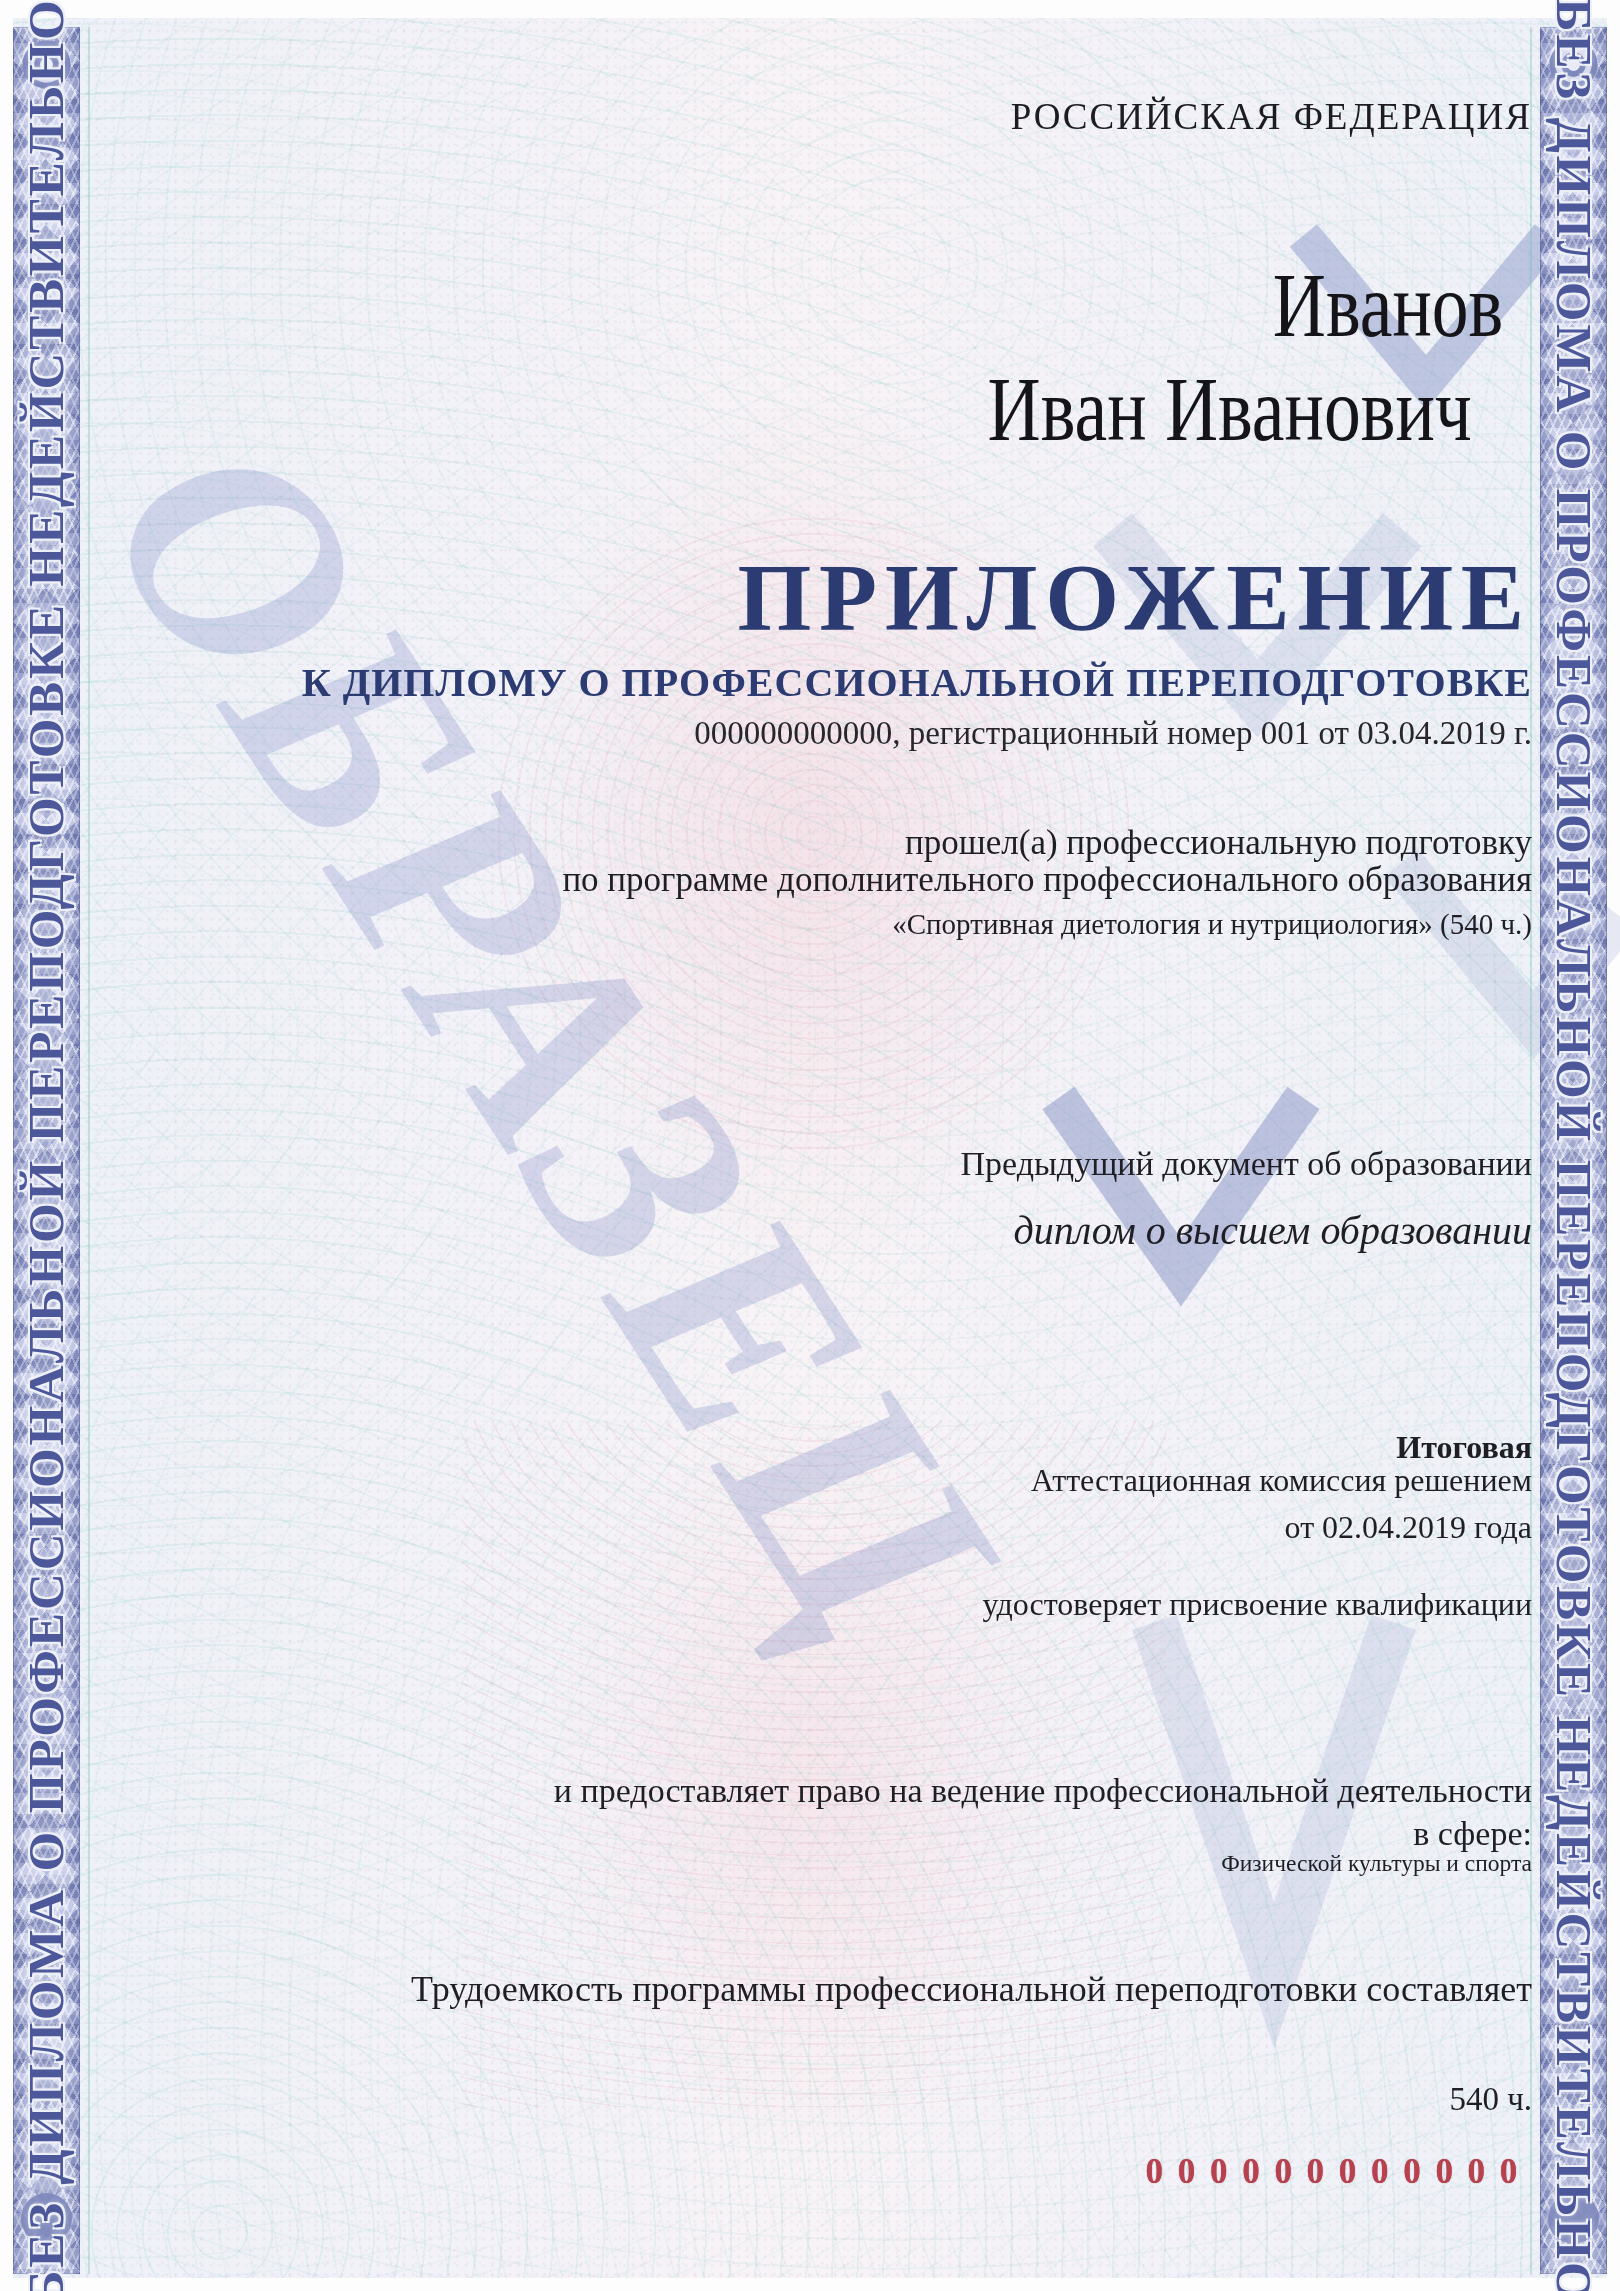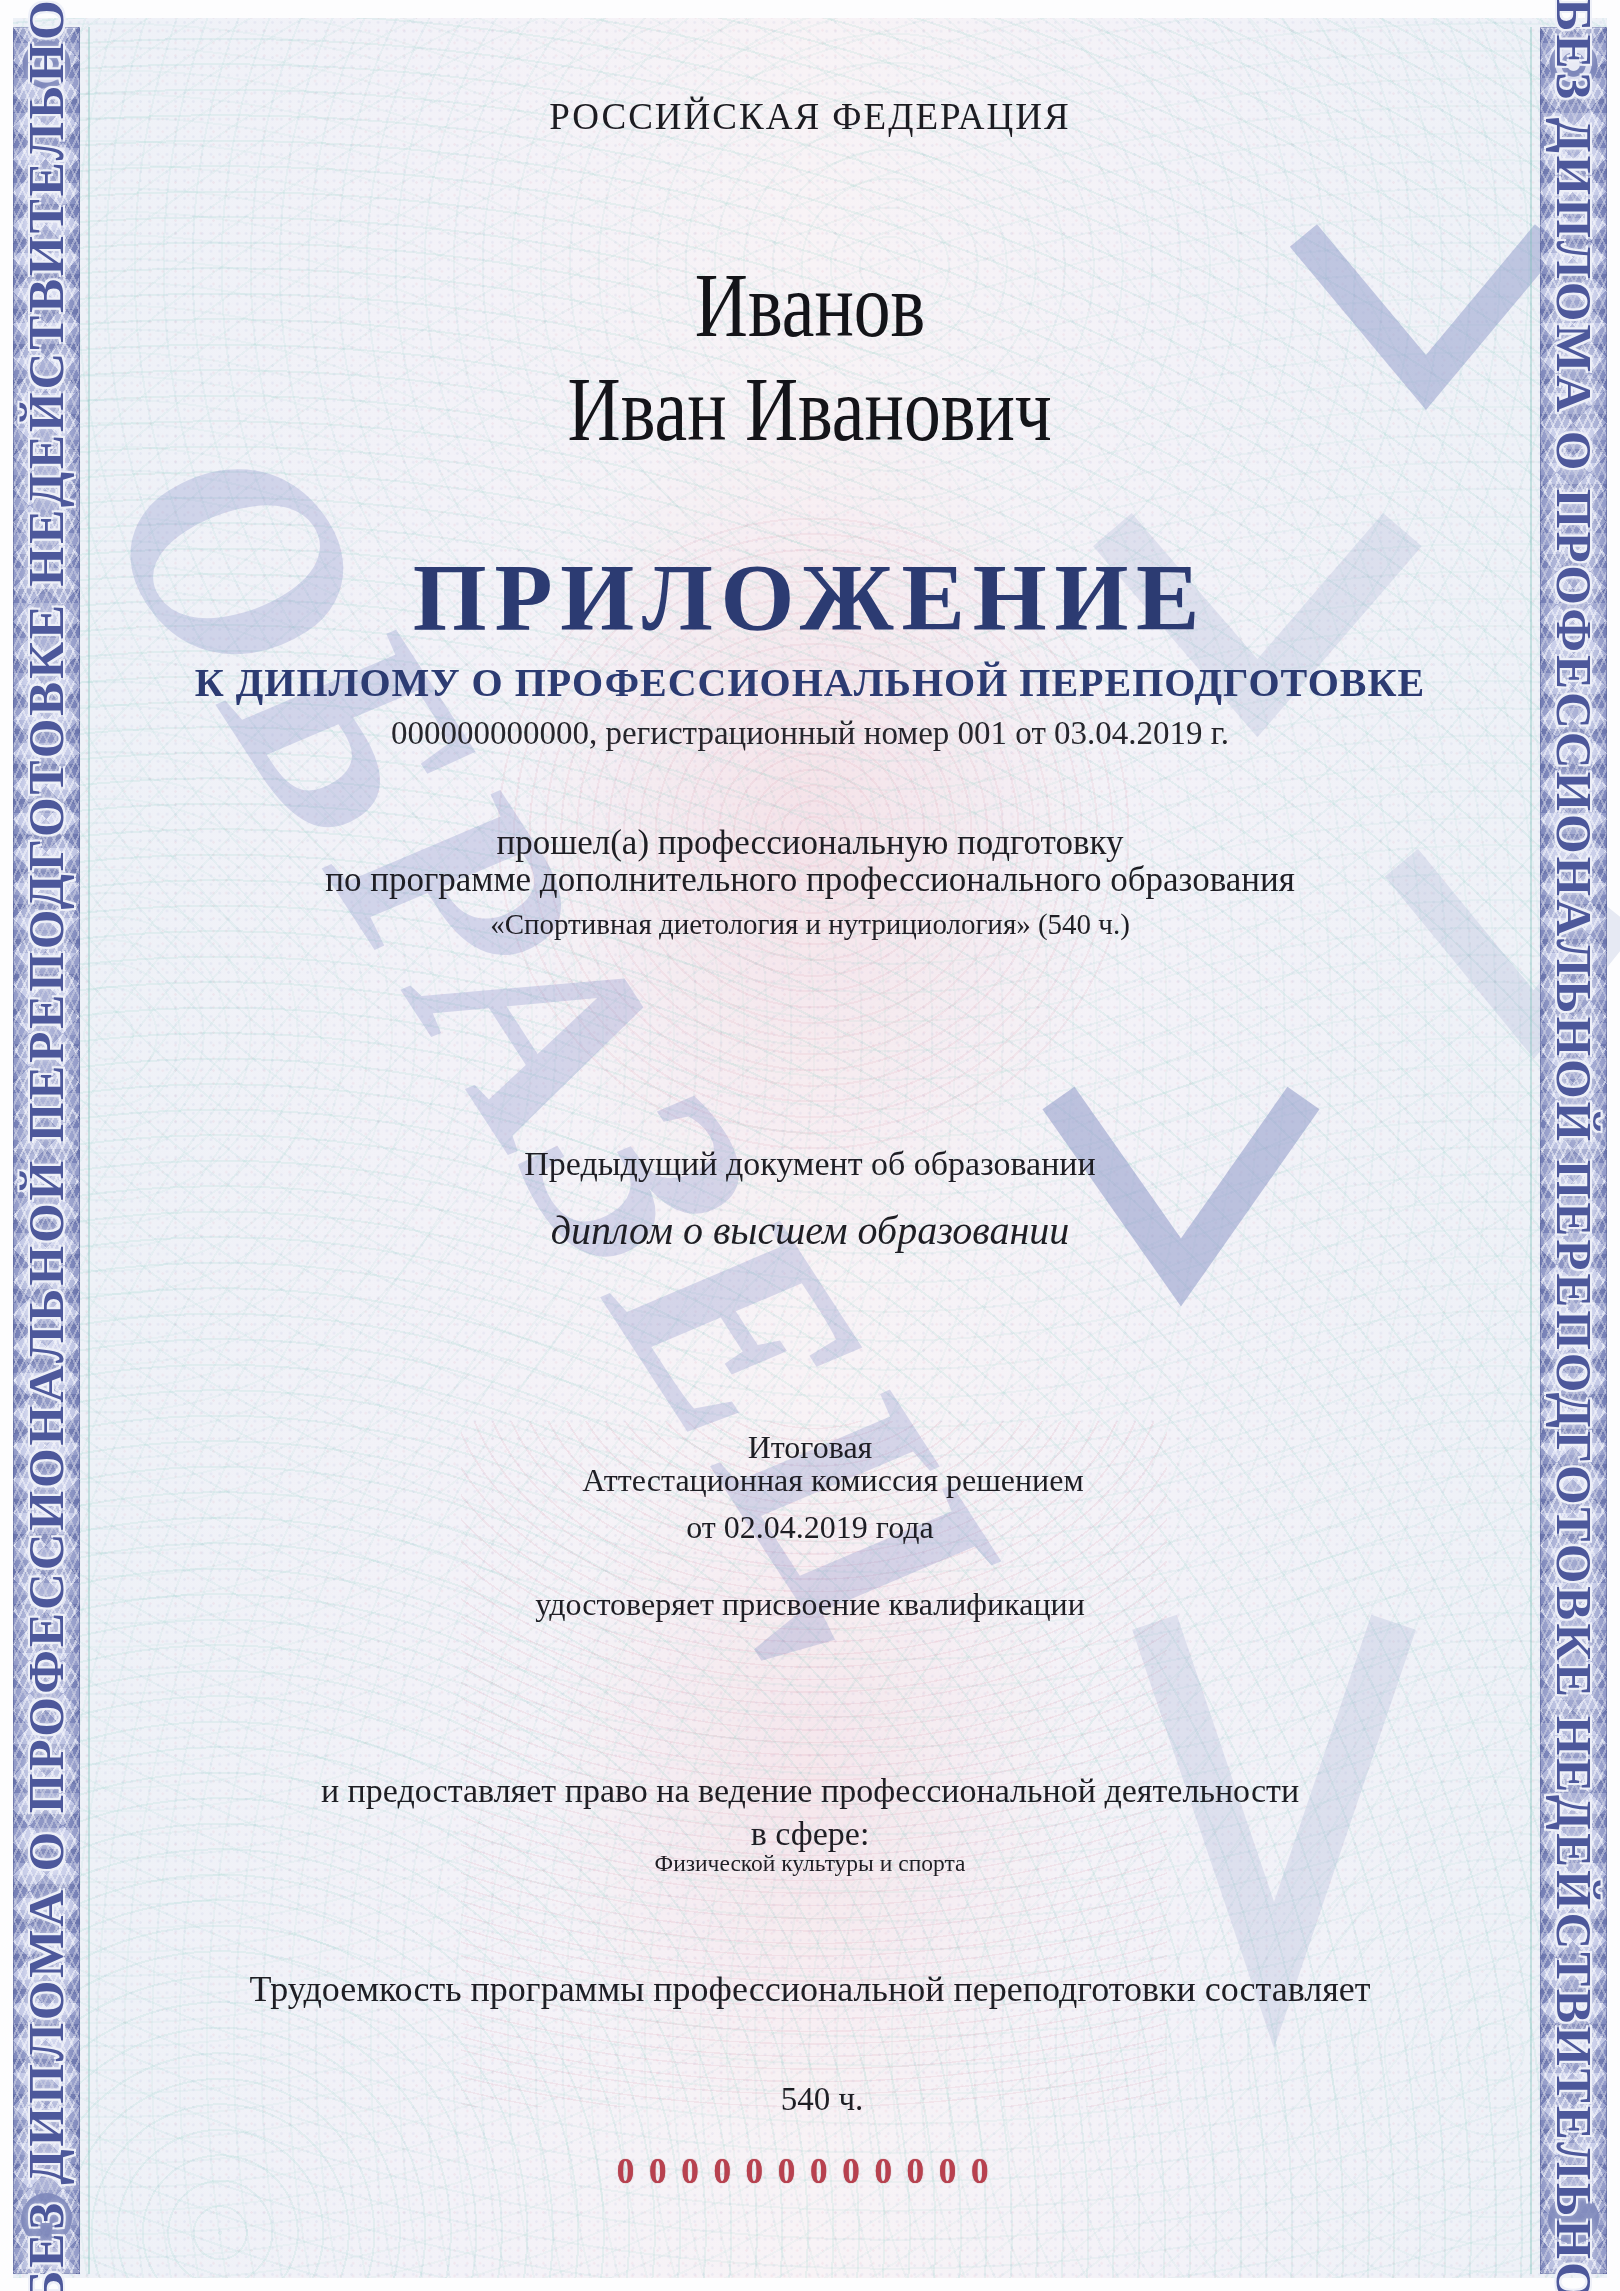--- a/index.html
+++ b/index.html
@@ -85,36 +85,36 @@
     color:#4d589b;
     text-shadow:-2px -2px 0 #eef0f8,2px -2px 0 #eef0f8,-2px 2px 0 #eef0f8,2px 2px 0 #eef0f8,0 0 5.9px #ffffff;
     z-index:2;white-space:nowrap;
   }
   .strip.left  .strip-text{writing-mode:vertical-rl;transform:rotate(180deg);}
   .strip.right .strip-text{writing-mode:vertical-rl;}
   .inner-rule{position:absolute;top:27.4px;bottom:17.6px;width:2px;background:rgba(118,188,178,0.35);}
   .inner-rule.left{left:88px;} .inner-rule.right{right:88px;}
   
   .txt{
-    position:absolute;left:88px;right:88px;text-align:center;
+    position:absolute;left:88px;right:88px;text-align:right;
     color:#1e1e24;white-space:nowrap;
   }
   .narrow{display:inline-block;transform:scaleX(0.80);transform-origin:50% 50%;}
   .t-country  {top:95px;  font-size:37px;letter-spacing:2px;color:#1c1c22;}
   .t-surname  {top:257px; font-size:92px;line-height:96px;color:#141419;}
   .t-name     {top:361px; font-size:92px;line-height:96px;color:#141419;}
   .t-title    {top:549px; font-size:95px;line-height:98px;font-weight:700;letter-spacing:7.8px;color:#2c3b72;}
   .t-subtitle {top:659px; font-size:40px;font-weight:700;letter-spacing:1px;color:#2c3b72;}
   .t-numline  {top:715px; font-size:33px;color:#26262c;}
   .t-passed1  {top:823px; font-size:35px;}
   .t-passed2  {top:816px; font-size:35px;margin-top:44px;}
   .t-program  {top:908px; font-size:29px;}
   .t-prevlab  {top:1145px;font-size:34px;}
   .t-prevval  {top:1207px;font-size:40px;font-style:italic;}
-  .t-comm1    {top:1429px;font-size:32px;}
+  .t-comm1    {top:1429px;font-size:32px;font-weight:bold;}
   .t-comm2    {top:1462px;font-size:32px;padding-left:46px;}
   .t-comm3    {top:1509px;font-size:32px;}
   .t-comm4    {top:1586px;font-size:32px;}
   .t-right1   {top:1772px;font-size:34px;}
   .t-right2   {top:1815px;font-size:34px;}
   .t-field    {top:1850px;font-size:23.5px;}
   .t-workload {top:1968px;font-size:36px;}
   .t-hours    {top:2081px;font-size:33px;margin-left:24px;}
   .t-serial   {top:2152px;font-size:35px;font-weight:700;letter-spacing:14.7px;color:#b8414f;
                text-shadow:0 0 1px rgba(140,45,58,0.8);}

